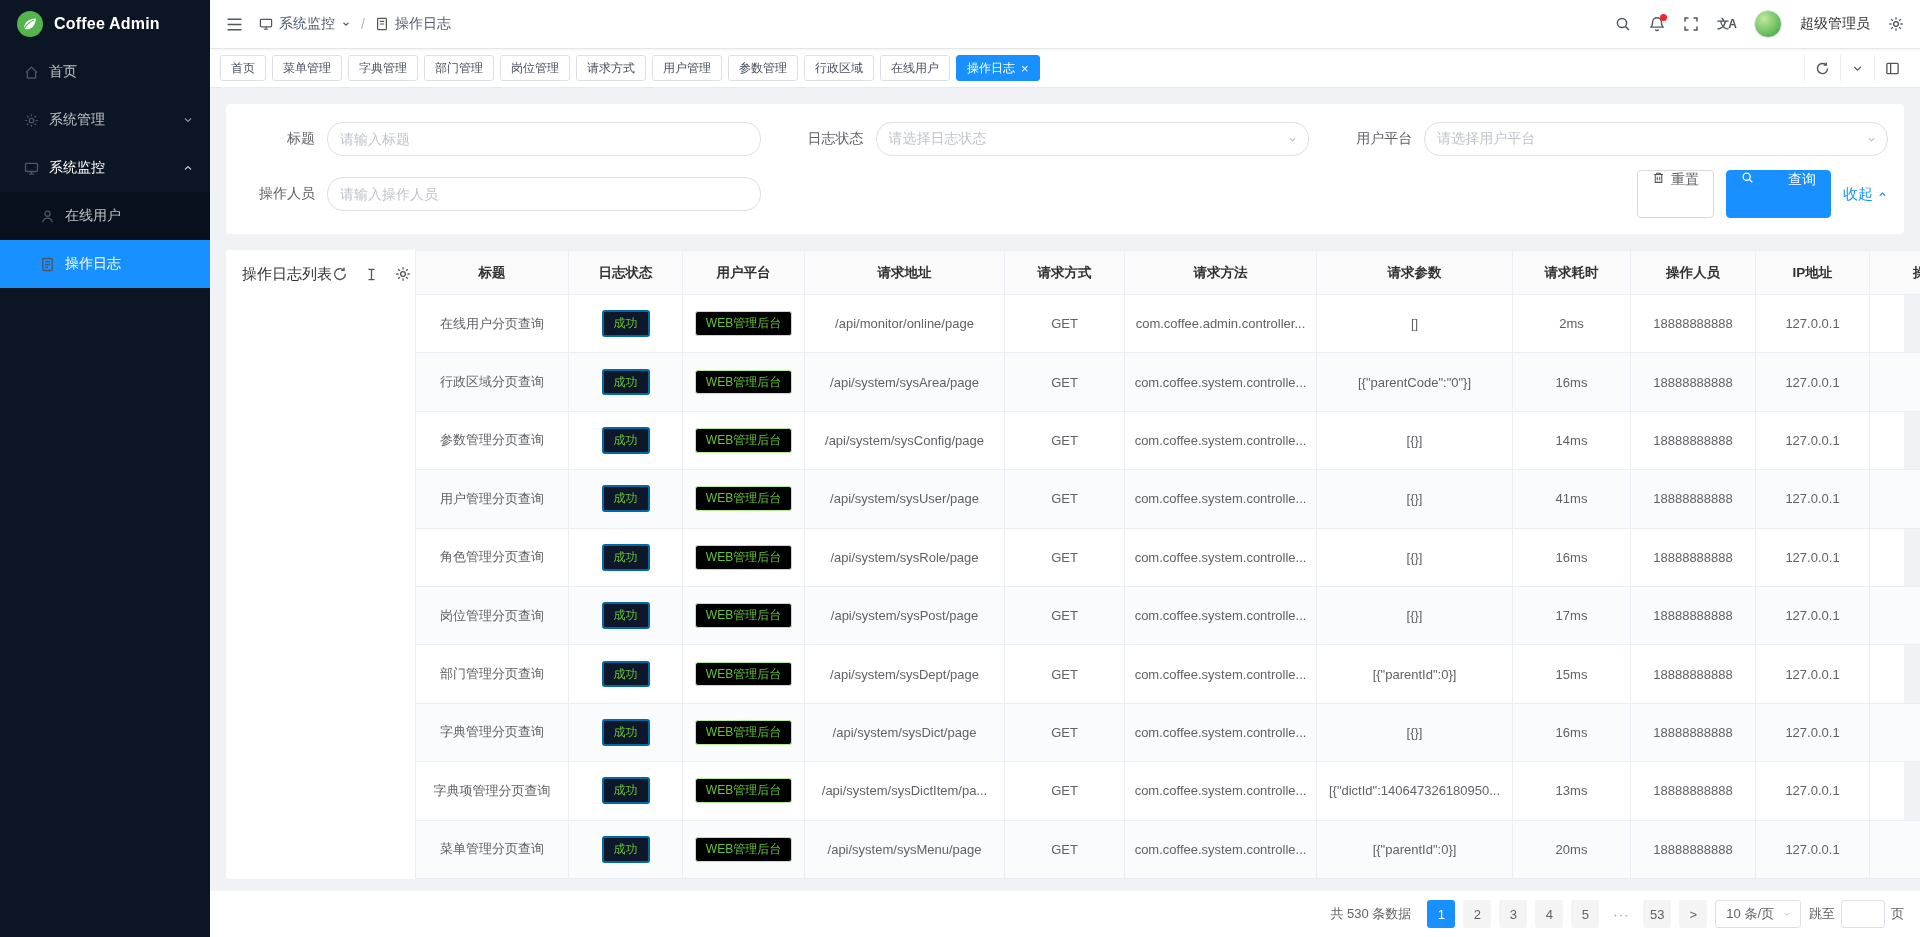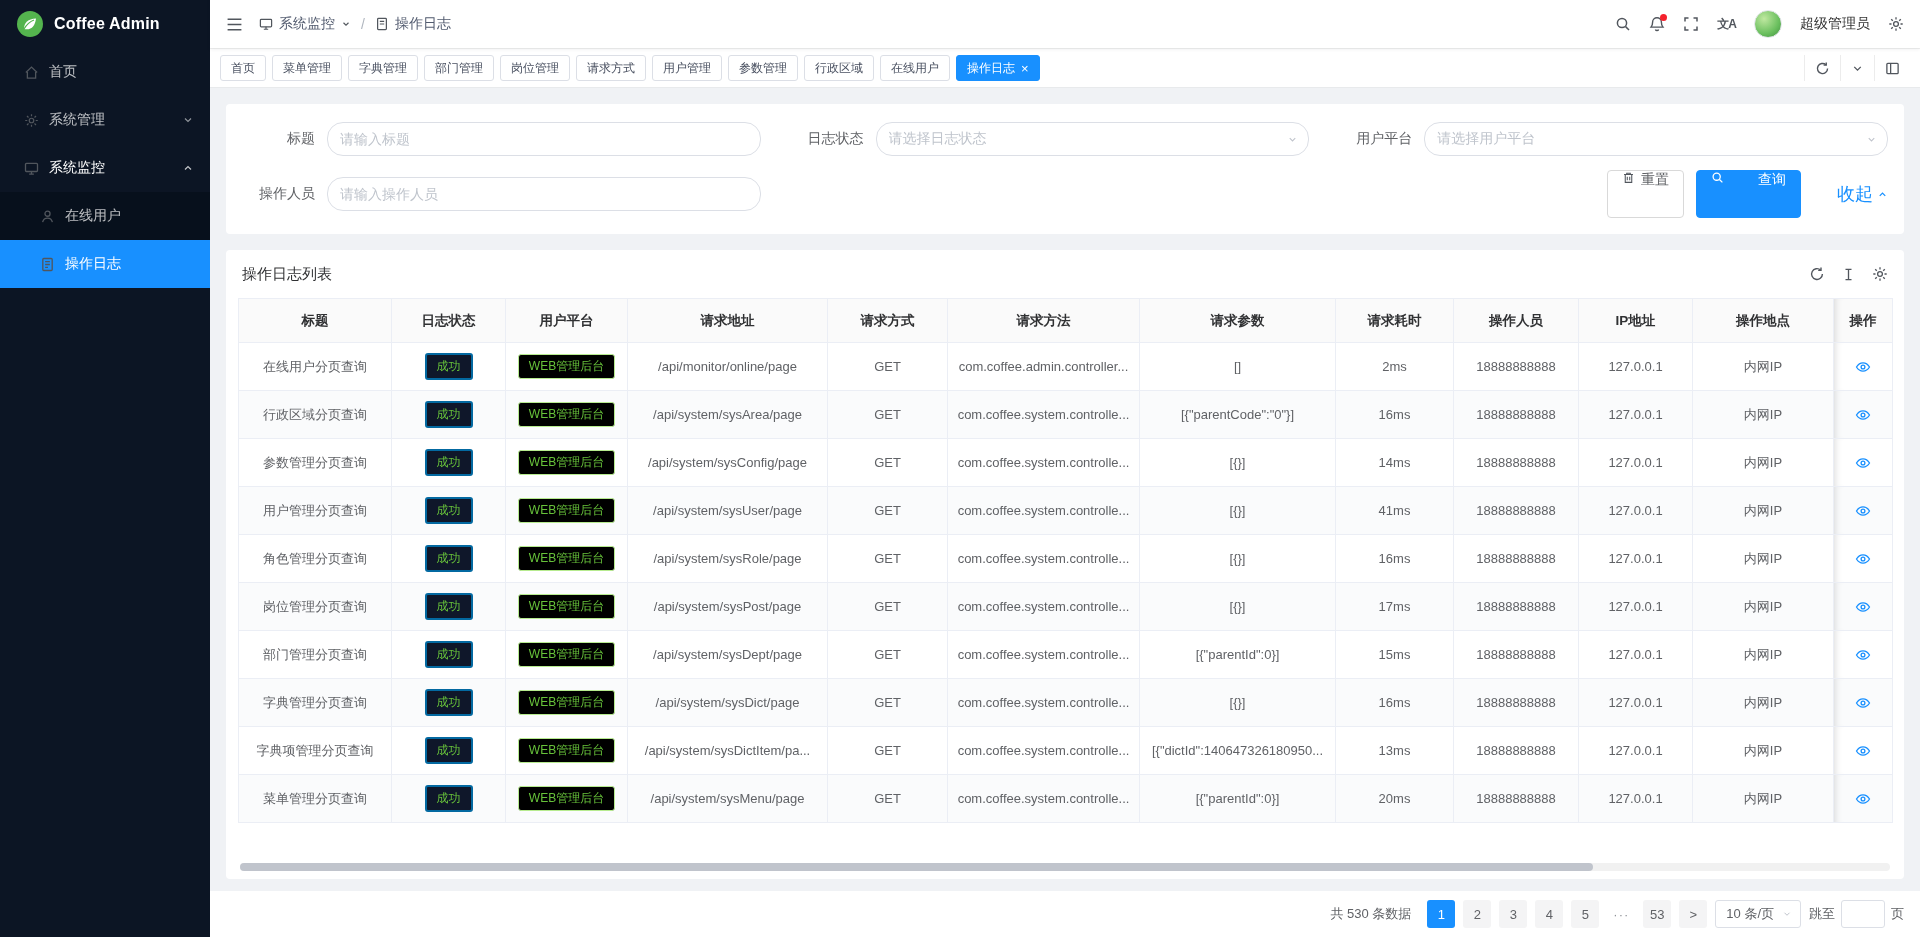--- a/index.html
+++ b/index.html
@@ -52,24 +52,24 @@
   .field:not(:last-child) { padding-right:30px; }
   .f-label { width:85px; flex-shrink:0; text-align:right; padding-right:12px; color:#606266; font-size:14px; }
   .f-input, .f-select { flex:1; height:34px; border:1px solid #dcdfe6; border-radius:16px; padding:0 12px; font-size:14px; color:#606266; background:#fff; min-width:0; font-family:inherit; }
   .f-input::placeholder { color:#bfc4cc; }
   .f-select { display:flex; align-items:center; position:relative; cursor:pointer; }
   .sel-text { color:#bfc4cc; overflow:hidden; white-space:nowrap; }
   .sel-arrow { position:absolute; right:10px; color:#c0c4cc; }
   .f-actions { margin-left:auto; display:flex; align-items:center; gap:12px; }
   .btn { height:48px; display:inline-flex; align-items:flex-start; gap:6px; padding:0 14px; border-radius:4px; font-size:14px; cursor:pointer; border:1px solid #d9d9d9; background:#fff; color:#606266; font-family:inherit; }
   .btn-primary { background:#1890ff; border-color:#1890ff; color:#fff;gap:34px; }
-  .link-btn { display:inline-flex; align-items:center; gap:4px; color:#1890ff; font-size:18px; cursor:pointer;margin-left:24px; }
-
-  
-  .table-card { margin:16px 16px 0; background:#fff; border-radius:4px; flex:1; min-height:0; display:flex; flex-direction:column; padding:0 12px; }
+  .link-btn { display:inline-flex; align-items:center; gap:4px; color:#1890ff; font-size:15px; cursor:pointer; }
+
+  
+  .table-card { margin:16px 16px 0; background:#fff; border-radius:4px; flex:1; min-height:0; display:flex; padding:0 12px; }
   .card-head { height:48px; flex-shrink:0; display:flex; align-items:center; padding:0 4px; }
   .card-title { font-size:15px; color:#303133; font-weight:500; }
   .card-tools { margin-left:auto; display:flex; align-items:center; gap:16px; color:#5f6368; }
   .card-tools .icon { cursor:pointer; }
 
   table { width:100%; table-layout:fixed; border-collapse:collapse; }
   th,td { border:1px solid #ebeef5; text-align:center; padding:0 8px; overflow:hidden; white-space:nowrap; }
   th { height:44px; background:#fafafa; color:#303133; font-size:13.5px; font-weight:600; }
   td { height:48px; color:#606266; font-size:13px; }
   tbody tr:nth-child(even) td { background:#fafbfc; }

